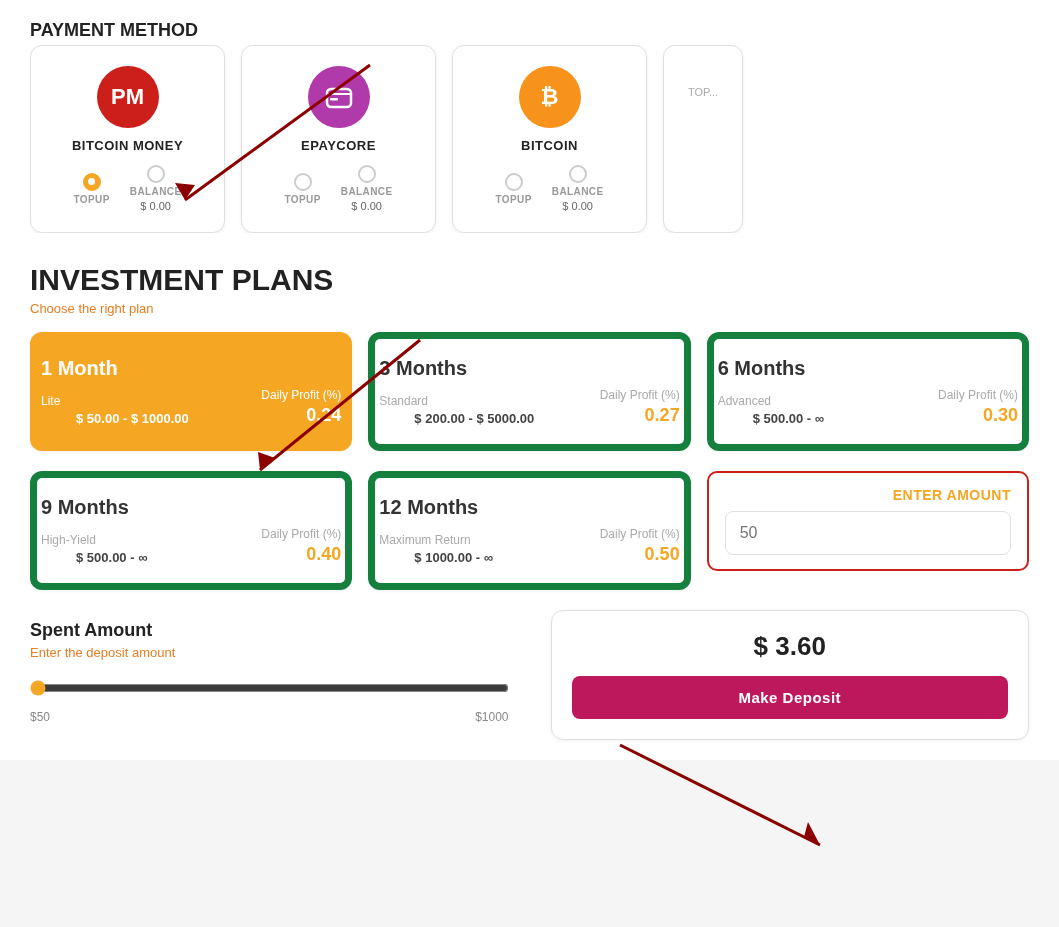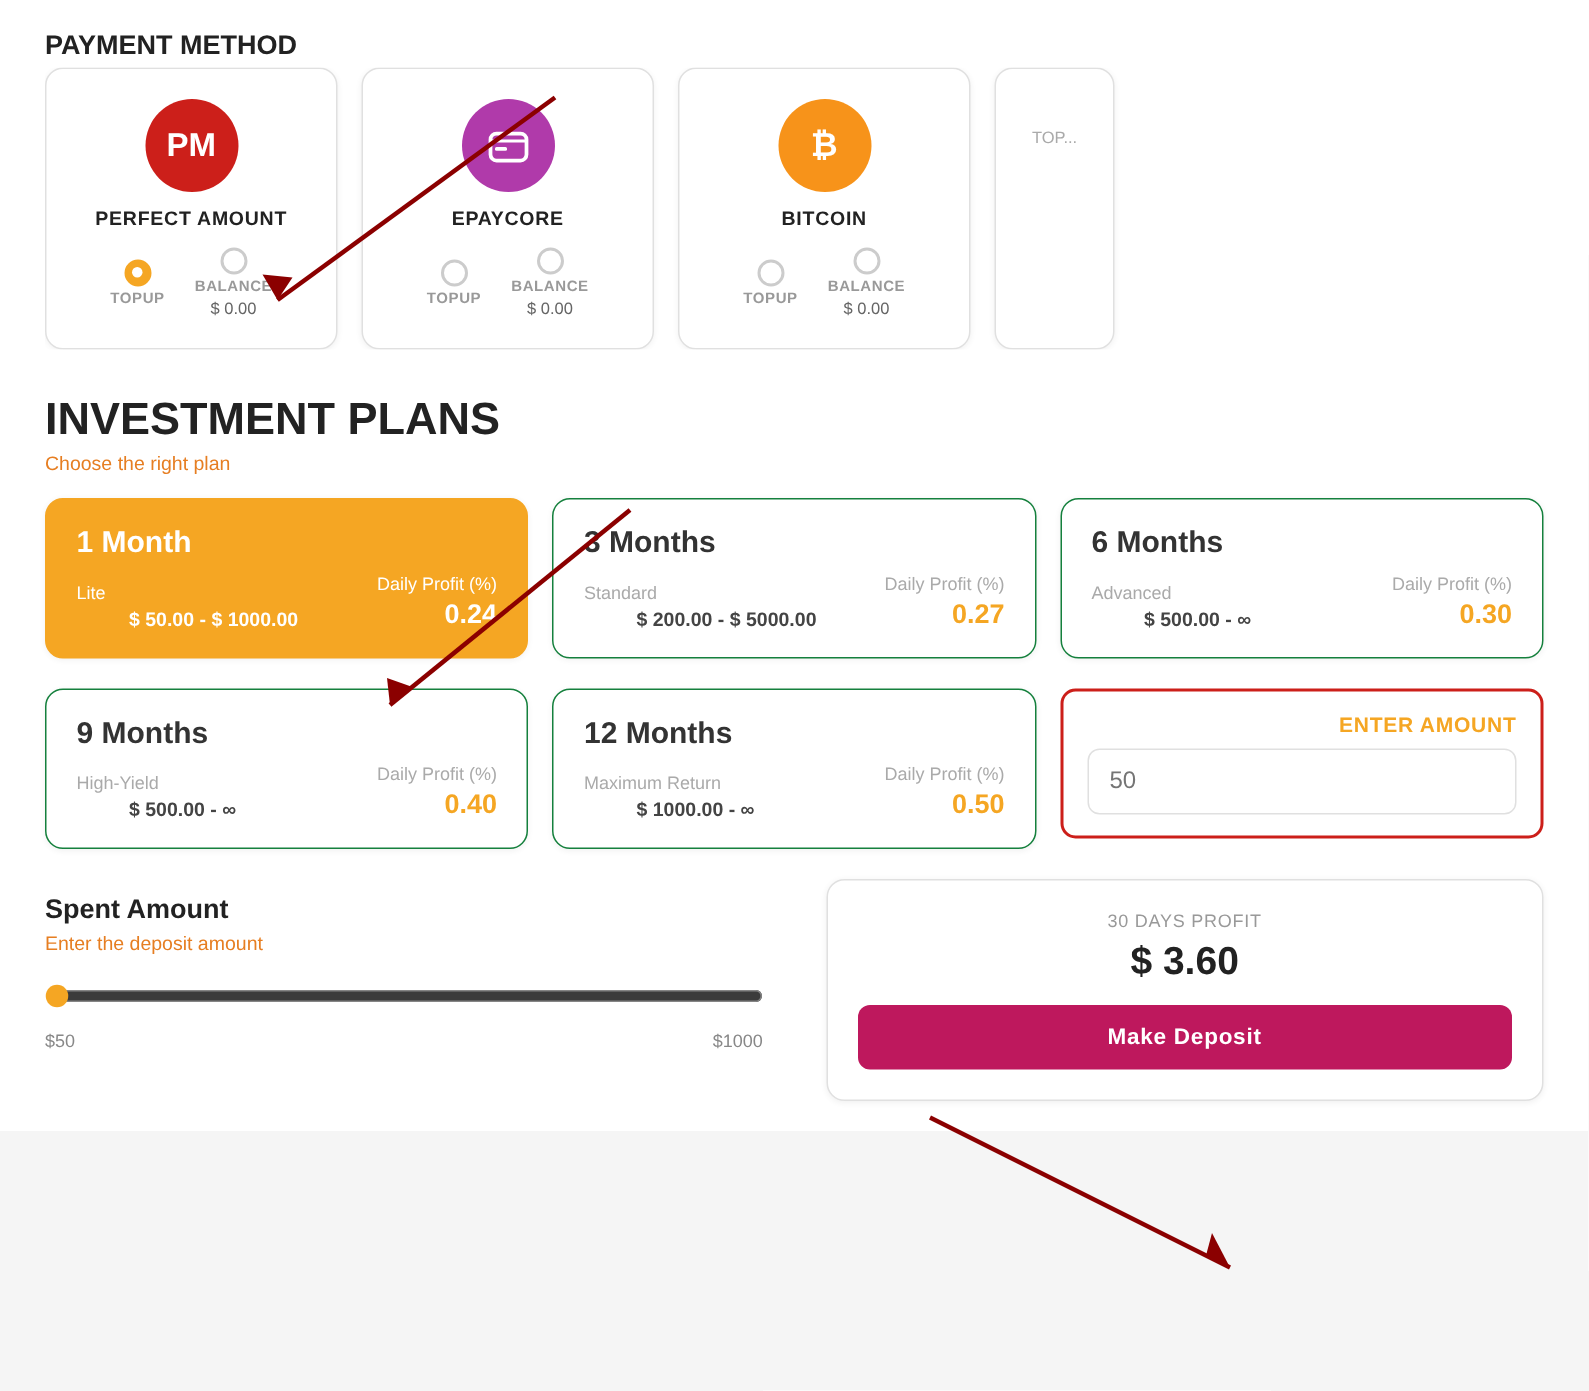--- a/index.html
+++ b/index.html
@@ -122,23 +122,23 @@
     }
     .plans-grid {
       display: grid;
       grid-template-columns: repeat(3, 1fr);
       gap: 16px;
       margin-top: 16px;
       margin-bottom: 20px;
     }
     .plan-card {
       background: #fff;
-      border: 1px solid #15803d;
+      border: 7px solid #15803d;
       border-radius: 12px;
-      padding: 18px 20px;
+      padding: 18px 4px;
       box-shadow: 0 1px 4px rgba(0,0,0,0.06);
     }
     .plan-card.active {
       background: #f5a623;
       border-color: #f5a623;
       color: #fff;
     }
     .plan-card.active .plan-type,
     .plan-card.active .plan-range,
     .plan-card.active .profit-label,
@@ -293,21 +293,21 @@
 <div class="page-wrapper">
   <div class="page-container">
 
     <div>
       <div class="section-title">PAYMENT METHOD</div>
 
       <div class="payment-methods">
 
         <div class="payment-card">
           <div class="payment-icon pm-icon">PM</div>
-          <div class="payment-name">PERFECT AMOUNT</div>
+          <div class="payment-name">BITCOIN MONEY</div>
           <div class="payment-options">
             <div class="payment-option">
               <div class="radio-circle active"></div>
               <div class="option-label">TOPUP</div>
             </div>
             <div class="payment-option">
               <div class="radio-circle"></div>
               <div class="option-label">BALANCE</div>
               <div class="option-value">$ 0.00</div>
             </div>
@@ -456,21 +456,20 @@
             <input type="range" min="50" max="1000" value="50" style="width: 100%; accent-color: rgb(245, 166, 35);">
           </div>
           <div class="range-labels">
             <span>$50</span>
             <span>$1000</span>
           </div>
         </div>
 
         <div>
           <div class="profit-card">
-            <div class="profit-days-label">30 DAYS PROFIT</div>
             <div class="profit-amount">$ 3.60</div>
             <button class="make-deposit-btn">Make Deposit</button>
           </div>
         </div>
 
       </div>
 
     </div>
 
   </div>

